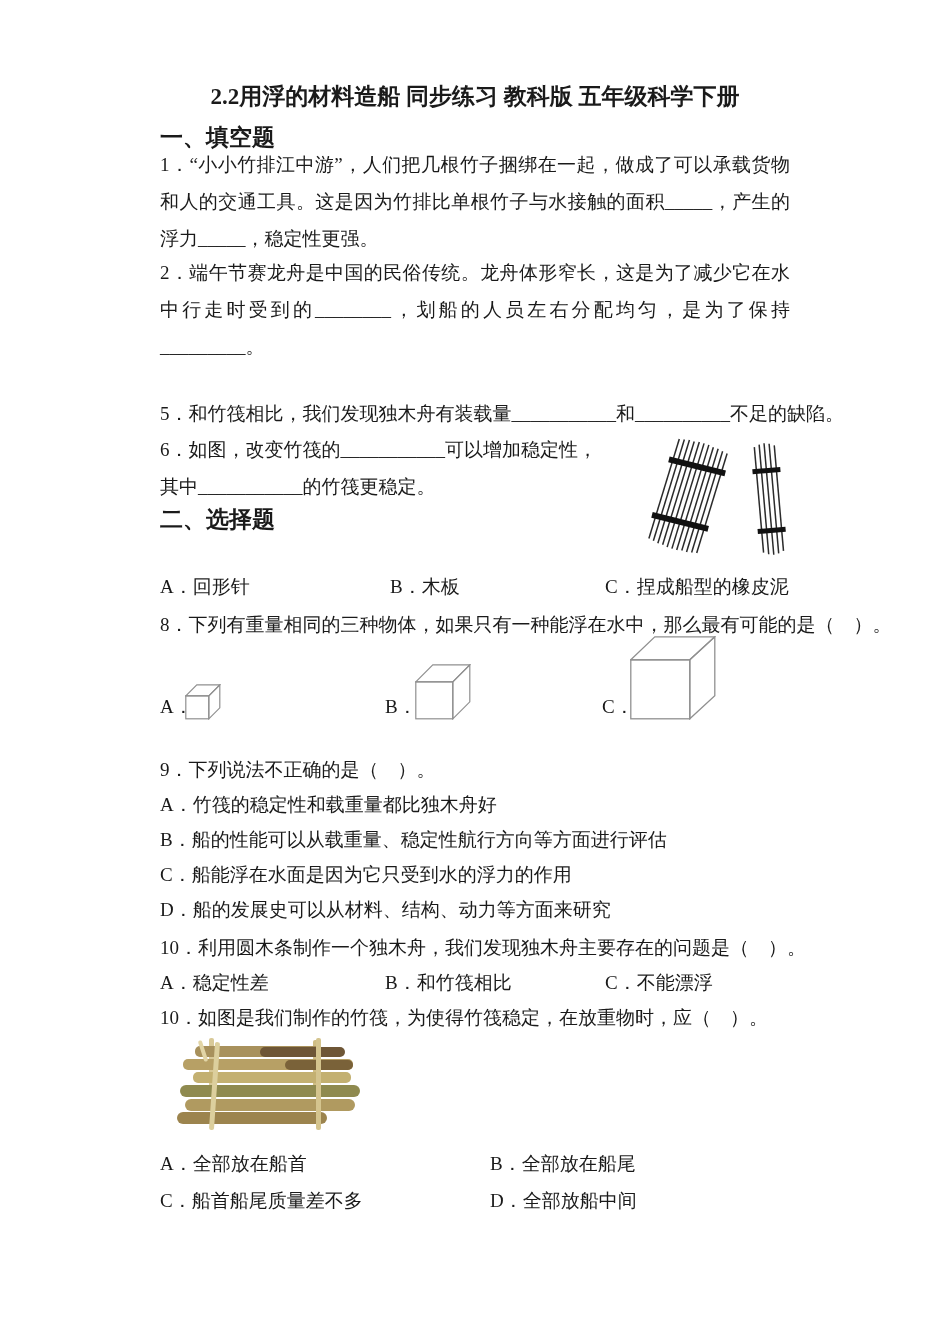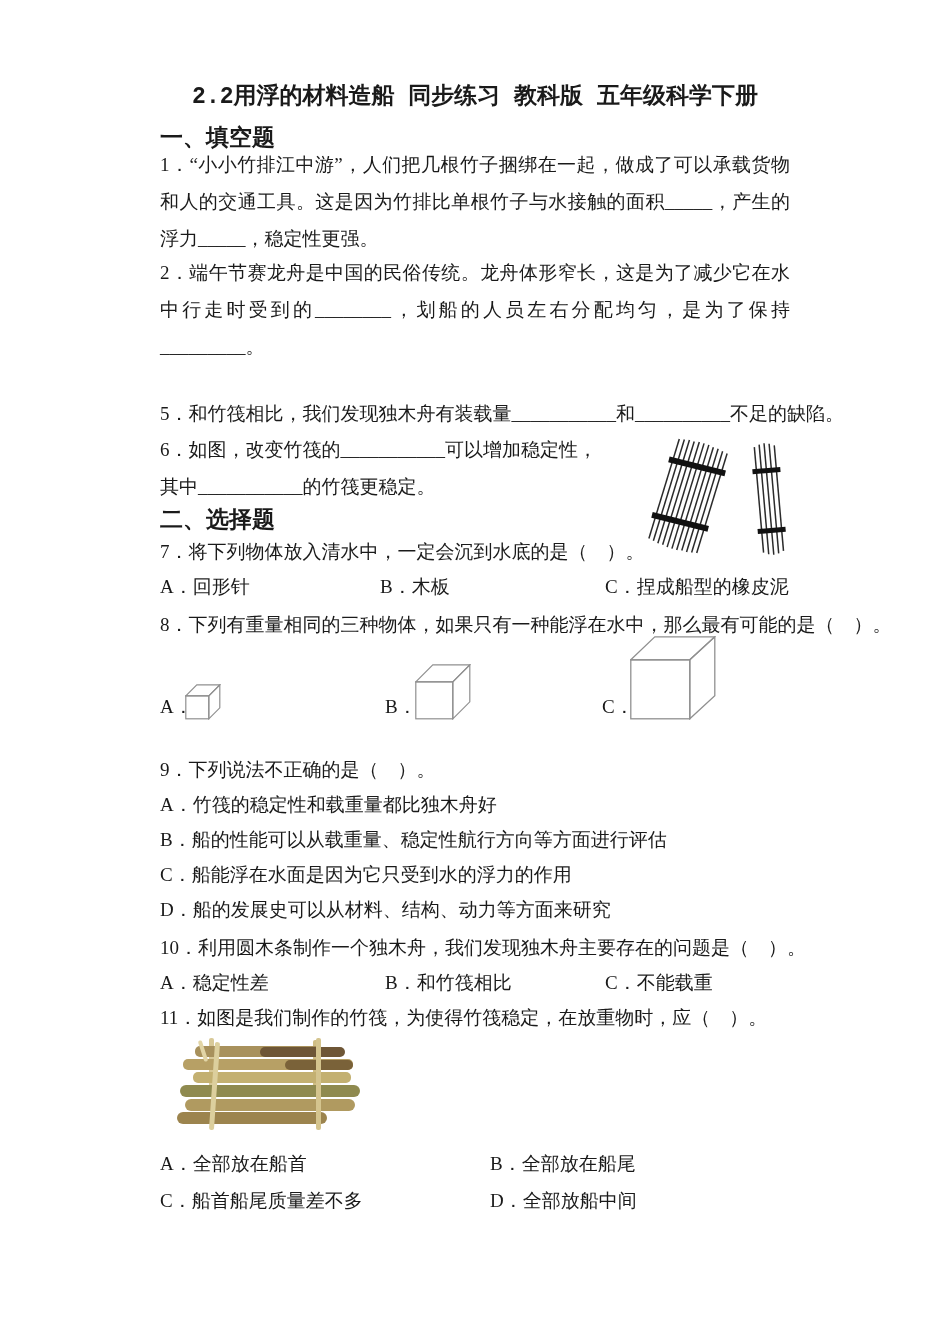--- a/index.html
+++ b/index.html
@@ -16,21 +16,21 @@
     position:absolute;
     left:160px;
     top:0;
     width:630px;
     height:100%;
   }
   .abs{position:absolute;left:0;}
   .title{
     width:100%;
     text-align:center;
-    font-family:Liberation Mono, monospace;
+    font-family:Liberation Serif, serif;
     font-weight:bold;
     font-size:23px;
     line-height:30px;
     margin:0;
   }
   .sec-heading{
     font-family:"Liberation Sans","DejaVu Sans",sans-serif;
     font-weight:bold;
     font-size:23px;
     line-height:26px;
@@ -103,25 +103,24 @@
         <line x1="126" y1="9" x2="126" y2="121"></line>
         <line x1="131" y1="10" x2="131" y2="120"></line>
         <line x1="136" y1="12" x2="136" y2="118"></line>
         <rect x="112" y="34" width="28" height="5" fill="#111111" stroke="none"></rect>
         <rect x="112" y="94" width="28" height="5" fill="#111111" stroke="none"></rect>
       </g>
     </svg>
 
     <div class="abs sec-heading" style="top:506px">二、选择题</div>
 
-    <div class="abs line" style="top:539px">7．将下列物体放入清水中，一定会沉到水底的是（　）。</div>
 
     <div class="abs opt-row" style="top:574px">
       <span class="opt" style="left:0">A．回形针</span>
-      <span class="opt" style="left:220px">B．木板</span>
+      <span class="opt" style="left:230px">B．木板</span>
       <span class="opt" style="left:445px">C．捏成船型的橡皮泥</span>
     </div>
 
     <div class="abs line" style="top:612px">8．下列有重量相同的三种物体，如果只有一种能浮在水中，那么最有可能的是（　）。</div>
 
     <div class="abs figrow" style="top:636px">
       <span class="cube-label" style="left:0;top:58px">A．</span>
       <svg style="position:absolute;left:25px;top:48px" width="36" height="36" viewBox="0 0 36 36">
         <g stroke="#909090" stroke-width="1.2" fill="none">
           <rect x="0.8" y="11.8" width="23" height="23"></rect>
@@ -153,24 +152,24 @@
     <div class="abs line" style="top:792px">A．竹筏的稳定性和载重量都比独木舟好</div>
     <div class="abs line" style="top:827px">B．船的性能可以从载重量、稳定性航行方向等方面进行评估</div>
     <div class="abs line" style="top:862px">C．船能浮在水面是因为它只受到水的浮力的作用</div>
     <div class="abs line" style="top:897px">D．船的发展史可以从材料、结构、动力等方面来研究</div>
 
     <div class="abs line" style="top:935px">10．利用圆木条制作一个独木舟，我们发现独木舟主要存在的问题是（　）。</div>
 
     <div class="abs opt-row" style="top:970px">
       <span class="opt" style="left:0">A．稳定性差</span>
       <span class="opt" style="left:225px">B．和竹筏相比</span>
-      <span class="opt" style="left:445px">C．不能载重</span>
+      <span class="opt" style="left:445px">C．不能漂浮</span>
     </div>
 
-    <div class="abs line" style="top:1005px">11．如图是我们制作的竹筏，为使得竹筏稳定，在放重物时，应（　）。</div>
+    <div class="abs line" style="top:1005px">10．如图是我们制作的竹筏，为使得竹筏稳定，在放重物时，应（　）。</div>
 
     <svg class="abs" style="top:1038px;left:5px" width="200" height="95" viewBox="0 0 200 95">
 
       <rect x="44" y="0" width="5" height="50" rx="2" fill="#d8c998"></rect>
       <rect x="148" y="2" width="5" height="50" rx="2" fill="#cfbd85"></rect>
 
       <rect x="30" y="8" width="128" height="11" rx="5" fill="#a8915c"></rect>
       <rect x="95" y="9" width="85" height="10" rx="5" fill="#6e5636"></rect>
       <rect x="18" y="21" width="170" height="11" rx="5" fill="#b7a065"></rect>
       <rect x="120" y="22" width="68" height="10" rx="5" fill="#7a6239"></rect>

